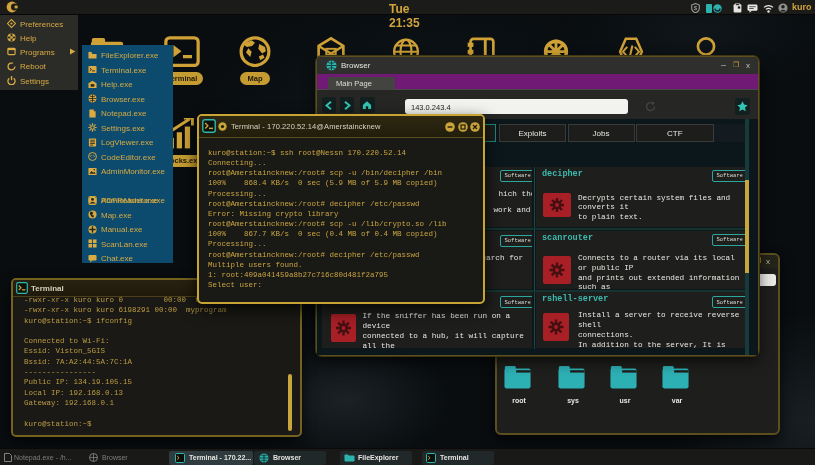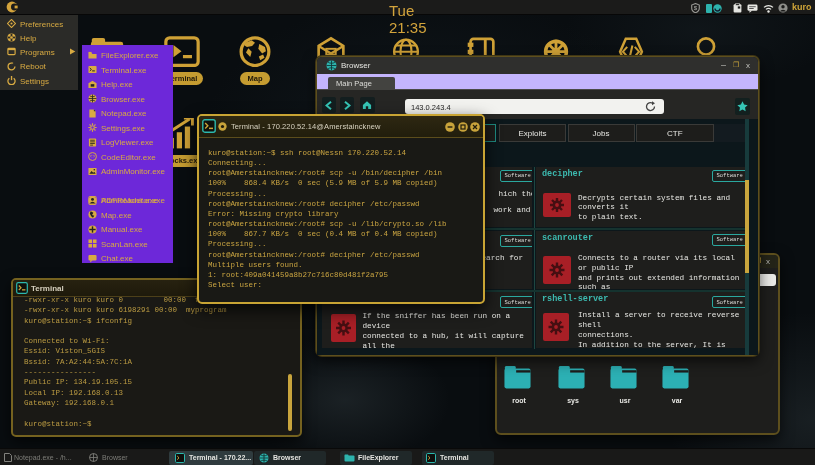--- a/index.html
+++ b/index.html
@@ -11,44 +11,44 @@
       radial-gradient(ellipse 150px 90px at 345px 400px, rgba(90,105,110,0.22), transparent 70%),
       radial-gradient(ellipse 120px 70px at 240px 330px, rgba(80,95,100,0.12), transparent 70%),
       radial-gradient(ellipse 200px 150px at 812px 420px, rgba(85,100,105,0.20), transparent 72%),
       radial-gradient(ellipse 300px 180px at 430px 130px, rgba(42,58,68,0.22), transparent 75%),
       radial-gradient(ellipse 180px 80px at 700px 30px, rgba(50,65,72,0.16), transparent 75%),
       #090d10;
   }
   .abs { position:absolute; }
   
   #topbar { position:absolute; left:0; top:0; width:815px; height:14.5px; background:#1b1b1a; border-bottom:1px solid #070707; z-index:60; }
-  #clock { position:absolute; left:389px; top:2px; width:46px; color:#d3a43c; font-size:15px; font-weight:normal; }
+  #clock { position:absolute; left:389px; top:2px; width:46px; color:#d3a43c; font-size:12px; font-weight:bold; }
   #kuro { position:absolute; left:792px; top:2px; color:#cfa438; font-size:9px; font-weight:bold; }
   
   #menu { position:absolute; left:0; top:15px; width:78px; height:75px; background:#2b2b28; z-index:70; }
   .mitem { position:absolute; left:0; width:80px; height:14px; color:#d9ab42; font-size:8px; }
   .mitem span.txt { position:absolute; left:20px; top:3px; }
   .mitem .mic { position:absolute; left:7px; top:2.5px; width:9px; height:9px; }
-  #submenu { position:absolute; left:82px; top:45px; width:91px; height:218px; background:#6d28d9; z-index:70; }
+  #submenu { position:absolute; left:82px; top:45px; width:91px; height:218px; background:#0c4a6e; z-index:70; }
   .sitem { position:absolute; left:0; width:91px; height:14.5px; color:#d9ab42; font-size:8px; }
   .sitem span.txt { position:absolute; left:19px; top:3px; }
   .sitem .mic { position:absolute; left:6px; top:2.5px; width:9px; height:9px; }
   
   .dicon { position:absolute; width:56px; text-align:center; z-index:1; }
   .dicon svg { display:block; margin:0 auto; width:38px; height:31.35px; }
   .dlabel { display:inline-block; margin-top:2.5px; background:#c59c31; color:#21190a; font-size:7.5px; font-weight:bold; padding:1.5px 6px 2px 6px; border-radius:7px; min-width:30px; }
   
   .win { position:absolute; border-radius:6px; box-shadow:0 5px 14px rgba(0,0,0,0.65); }
   
   #fe { left:495px; top:253px; width:285px; height:182px; background:#1e1e1c; border:2px solid #5d4f1d; z-index:5; }
   .folderlbl { position:absolute; width:60px; text-align:center; color:#e8e8e4; font-size:7px; font-weight:bold; }
   
   #browser { left:316px; top:56px; width:443px; height:300px; background:#0c171b; border:1px solid #5d4f1d; box-shadow:0 0 0 1px #3f3514, 0 5px 14px rgba(0,0,0,0.65); z-index:10; }
   #btitle { position:absolute; left:0; top:0; width:441px; height:17px; background:#2f2f2d; border-radius:5px 5px 0 0; }
-  #btabs { position:absolute; left:0; top:17px; width:441px; height:16px; background:#c4b5fd; border-bottom:1px solid #4a4a48; }
+  #btabs { position:absolute; left:0; top:17px; width:441px; height:16px; background:#701a75; border-bottom:1px solid #4a4a48; }
   #bnav  { position:absolute; left:0; top:33px; width:441px; height:29px; background:#262624; }
   #bcontent { position:absolute; left:0; top:62px; width:441px; height:236px; background:#0c171b; overflow:hidden; }
   .webtab { position:absolute; top:4.5px; height:18.5px; background:#1d1d1b; border:1px solid #3a3a38; color:#e6e6e2; font-size:8px; text-align:center; line-height:17px; }
   .card { position:absolute; background:#1e1e1c; overflow:hidden;font-family:Liberation Mono, monospace; }
   .cardtitle { position:absolute; left:6.5px; top:2px; color:#3cb9af; font-size:8.5px; font-weight:bold; }
   .badge { position:absolute; border:1px solid #2aa89f; border-radius:2px; color:#dcdcd8; font-size:5.5px; padding:1.5px 3.5px; }
   .redic { position:absolute; width:28px; height:26px; background:#a81f26; border-radius:2px; }
   .cdesc { position:absolute; color:#e6e6e2; font-size:7.7px; line-height:9.8px; }
   
   #term1 { left:197px; top:114px; width:288px; height:190px; background:#191915; border:2px solid #c8a434; border-radius:5px; z-index:20; box-shadow:0 6px 16px rgba(0,0,0,0.75); }
@@ -222,21 +222,21 @@
     <div class="abs" style="left:23px;top:7px;width:14px;height:16px;background:#131e1f;border-radius:2px">
       <svg class="abs" style="left:3.5px;top:4px" width="7" height="9" viewBox="0 0 7 9">
           <path d="M1 0.8 L5.5 4.5 L1 8.2" fill="none" stroke="#35c4b5" stroke-width="2"></path>
         </svg>
     </div>
     <div class="abs" style="left:42.5px;top:7px;width:15px;height:16px;background:#131e1f;border-radius:2px">
       <svg class="abs" style="left:2.5px;top:3px" width="10" height="10" viewBox="0 0 11 11">
           <path d="M1 5.5 L5.5 1.5 L10 5.5 L10 10 L6.8 10 L6.8 7 L4.2 7 L4.2 10 L1 10 Z" fill="#35c4b5"></path>
         </svg>
     </div>
-    <div class="abs" style="left:88px;top:8.5px;width:259px;height:15.5px;background:#f2f2ef;border-radius:3px">
+    <div class="abs" style="left:88px;top:8.5px;width:223px;height:15.5px;background:#f2f2ef;border-radius:3px">
       <span class="abs" style="left:6px;top:4px;color:#232323;font-size:7.5px">143.0.243.4</span>
       <svg class="abs" style="left:240px;top:2.5px" width="11" height="11" viewBox="0 0 11 11">
           <path d="M9.5 5.5 A4 4 0 1 1 7.5 2.1" fill="none" stroke="#444" stroke-width="1.3"></path>
           <path d="M7 0.2 L10 2.2 L7 4.2 Z" fill="#444"></path>
         </svg>
     </div>
     <div class="abs" style="left:418px;top:8px;width:15px;height:17px;background:#13201f;border-radius:2px">
       <svg class="abs" style="left:2px;top:3px" width="11" height="11" viewBox="0 0 16 16">
           <path d="M8 0.5 L10.3 5.2 L15.5 6 L11.7 9.6 L12.6 14.8 L8 12.3 L3.4 14.8 L4.3 9.6 L0.5 6 L5.7 5.2 Z" fill="#35c4b5"></path>
         </svg>

